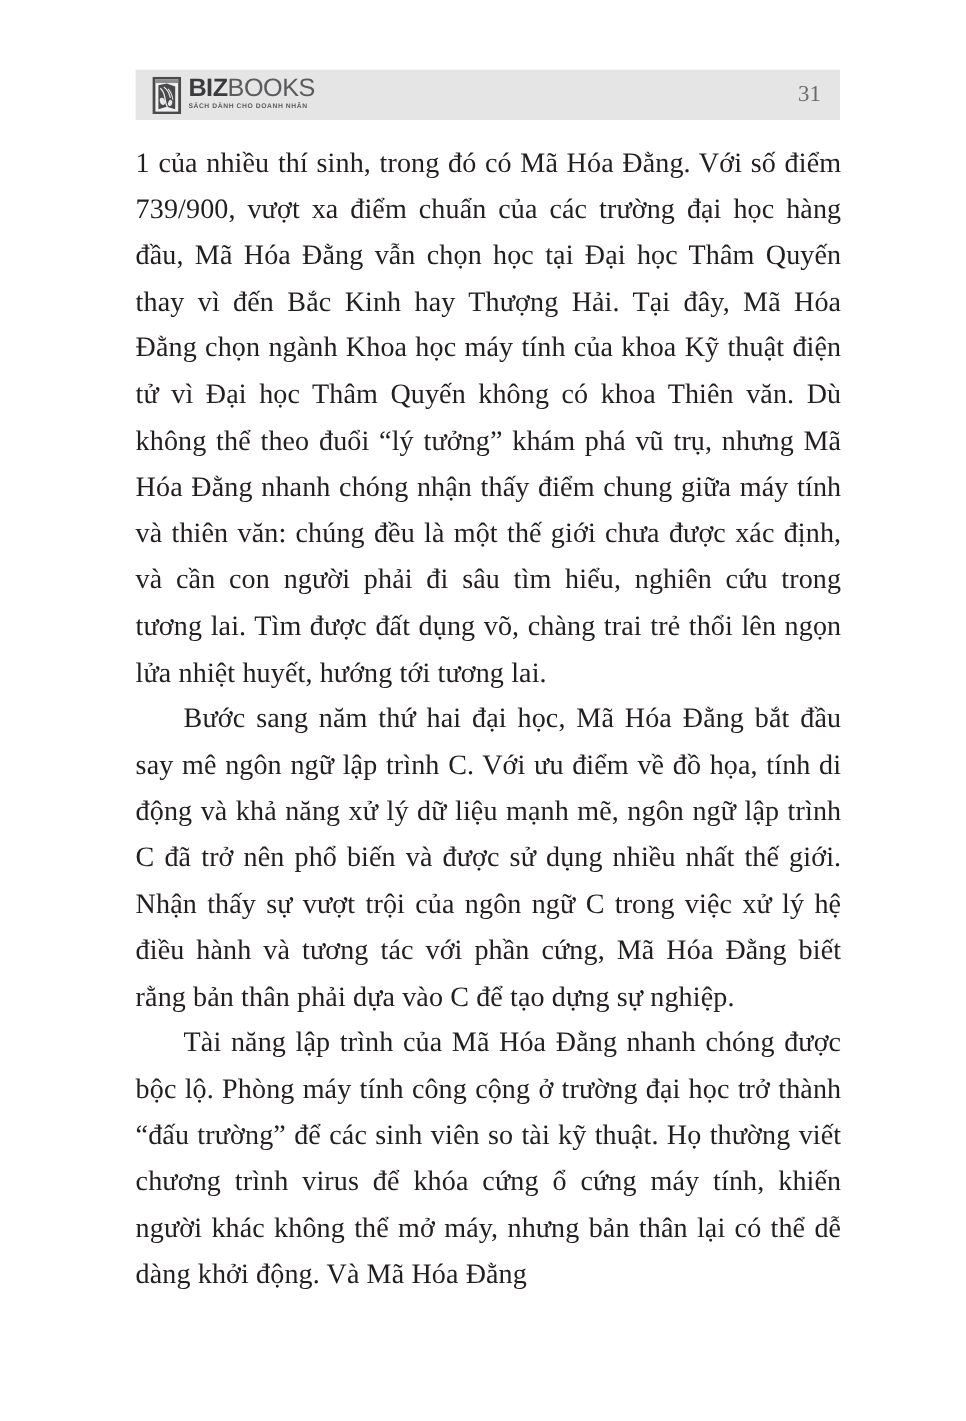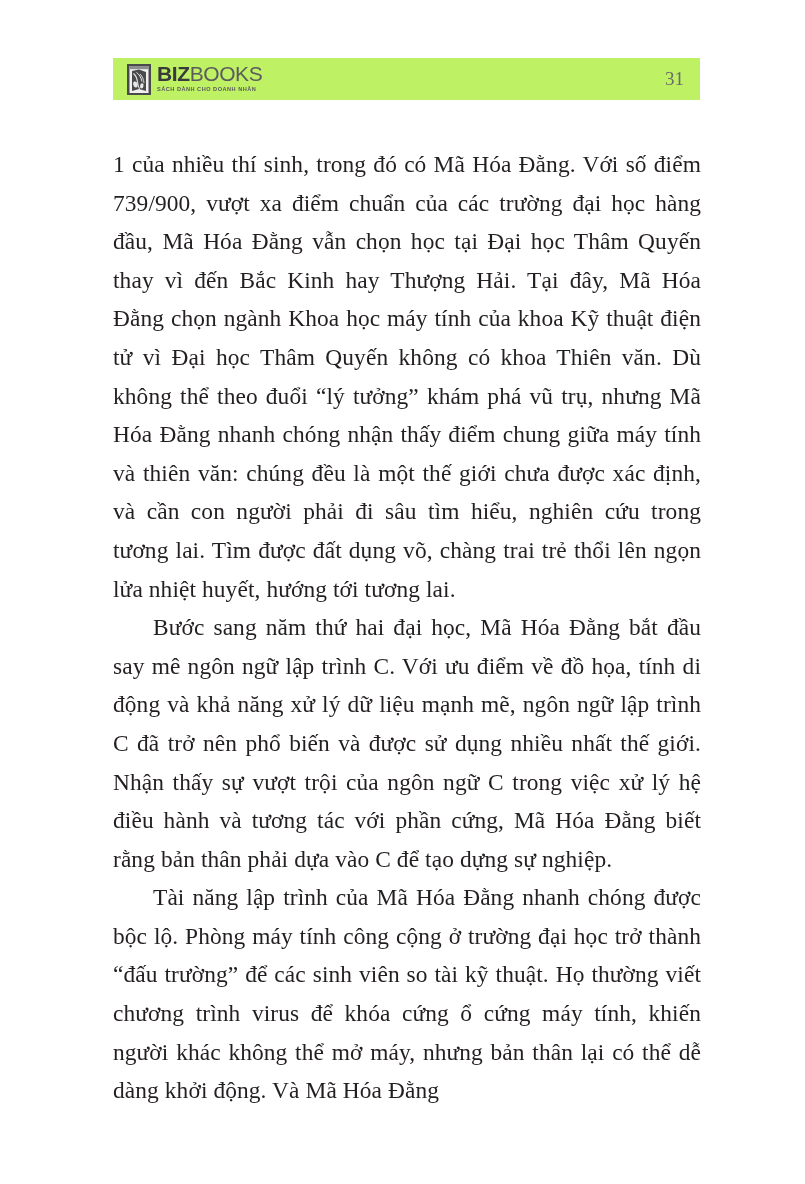--- a/index.html
+++ b/index.html
@@ -24,21 +24,21 @@
     background: #ffffff;
   }
 
   
   .header-band {
     position: absolute;
     left: 113px;
     top: 58px;
     width: 587px;
     height: 42px;
-    background: #bef264;
+    background: #e5e5e5;
     display: flex;
     align-items: center;
     justify-content: space-between;
     box-sizing: border-box;
     padding: 0 16px 0 14px;
   }
 
   .brand {
     display: flex;
     align-items: flex-start;
@@ -92,21 +92,21 @@
     font-size: 19px;
     color: #6a6a6c;
     line-height: 1;
     padding-bottom: 2px;
   }
 
   
   .body-col {
     position: absolute;
     left: 113px;
-    top: 145px;
+    top: 117px;
     width: 588px;
   }
 
   p.para {
     margin: 0;
     font-size: 23.4px;
     line-height: 38.6px;
     text-align: justify;
     text-justify: inter-word;
     color: #231f20;

